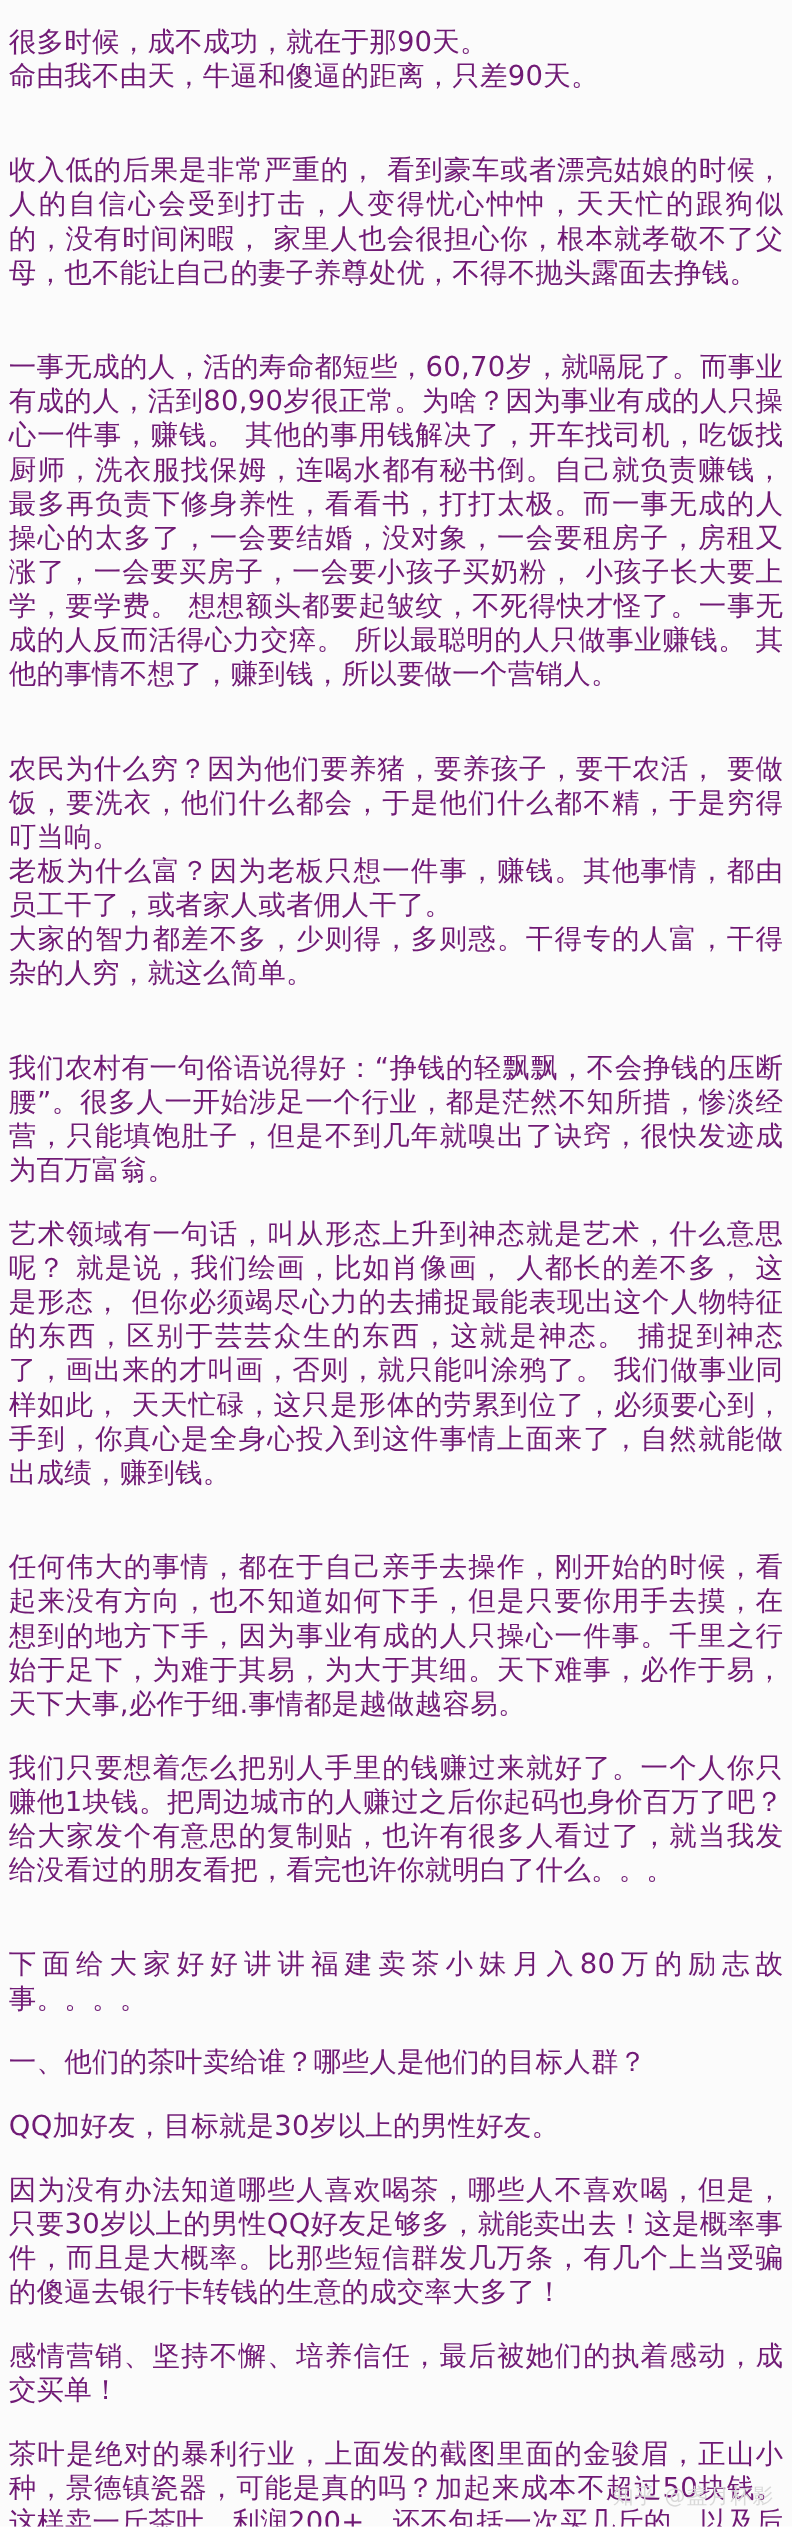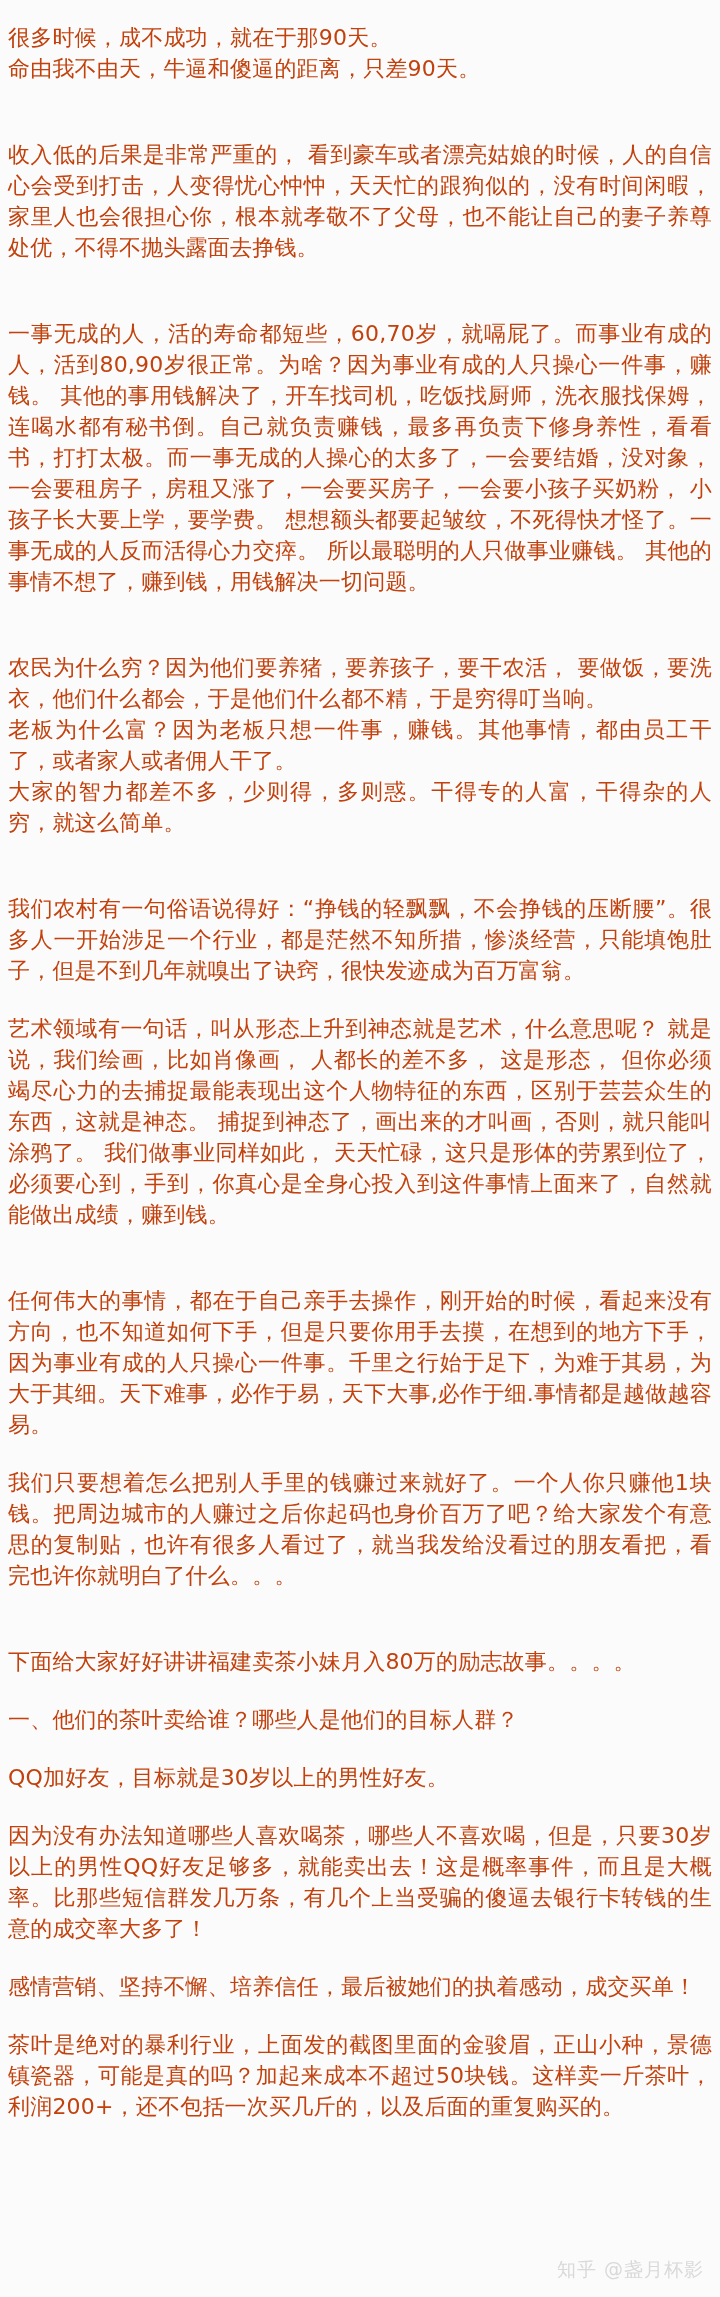--- a/index.html
+++ b/index.html
@@ -13,23 +13,23 @@
     height: 2297px;
     background: #fbfbfb;
     overflow: hidden;
     font-family: "DejaVu Sans", "Liberation Sans", sans-serif;
   }
   .content {
     padding: 22px 8px 0 8px;
   }
   .para {
     margin: 0 0 27px 0;
-    font-size: 22px;
+    font-size: 25px;
     line-height: 31px;
-    color: #c2410c;
+    color: #701a75;
     white-space: pre-line;
     text-align: justify;
     text-justify: inter-ideograph;
     letter-spacing: 0.2px;
   }
   .para.lg {
     margin-bottom: 55px;
   }
   .para.last {
     margin-bottom: 0;
@@ -46,21 +46,21 @@
   }
 </style>
 </head>
 <body>
 
 <div class="page">
   <div class="content">
     <p class="para lg">很多时候，成不成功，就在于那90天。
 命由我不由天，牛逼和傻逼的距离，只差90天。</p>
     <p class="para lg">收入低的后果是非常严重的， 看到豪车或者漂亮姑娘的时候，人的自信心会受到打击，人变得忧心忡忡，天天忙的跟狗似的，没有时间闲暇， 家里人也会很担心你，根本就孝敬不了父母，也不能让自己的妻子养尊处优，不得不抛头露面去挣钱。</p>
-    <p class="para lg">一事无成的人，活的寿命都短些，60,70岁，就嗝屁了。而事业有成的人，活到80,90岁很正常。为啥？因为事业有成的人只操心一件事，赚钱。 其他的事用钱解决了，开车找司机，吃饭找厨师，洗衣服找保姆，连喝水都有秘书倒。自己就负责赚钱，最多再负责下修身养性，看看书，打打太极。而一事无成的人操心的太多了，一会要结婚，没对象，一会要租房子，房租又涨了，一会要买房子，一会要小孩子买奶粉， 小孩子长大要上学，要学费。 想想额头都要起皱纹，不死得快才怪了。一事无成的人反而活得心力交瘁。 所以最聪明的人只做事业赚钱。 其他的事情不想了，赚到钱，用钱解决一切问题。</p>
+    <p class="para lg">一事无成的人，活的寿命都短些，60,70岁，就嗝屁了。而事业有成的人，活到80,90岁很正常。为啥？因为事业有成的人只操心一件事，赚钱。 其他的事用钱解决了，开车找司机，吃饭找厨师，洗衣服找保姆，连喝水都有秘书倒。自己就负责赚钱，最多再负责下修身养性，看看书，打打太极。而一事无成的人操心的太多了，一会要结婚，没对象，一会要租房子，房租又涨了，一会要买房子，一会要小孩子买奶粉， 小孩子长大要上学，要学费。 想想额头都要起皱纹，不死得快才怪了。一事无成的人反而活得心力交瘁。 所以最聪明的人只做事业赚钱。 其他的事情不想了，赚到钱，所以要做一个营销人。</p>
     <p class="para lg">农民为什么穷？因为他们要养猪，要养孩子，要干农活， 要做饭，要洗衣，他们什么都会，于是他们什么都不精，于是穷得叮当响。
 老板为什么富？因为老板只想一件事，赚钱。其他事情，都由员工干了，或者家人或者佣人干了。
 大家的智力都差不多，少则得，多则惑。干得专的人富，干得杂的人穷，就这么简单。</p>
     <p class="para">我们农村有一句俗语说得好：“挣钱的轻飘飘，不会挣钱的压断腰”。很多人一开始涉足一个行业，都是茫然不知所措，惨淡经营，只能填饱肚子，但是不到几年就嗅出了诀窍，很快发迹成为百万富翁。</p>
     <p class="para lg">艺术领域有一句话，叫从形态上升到神态就是艺术，什么意思呢？ 就是说，我们绘画，比如肖像画， 人都长的差不多， 这是形态， 但你必须竭尽心力的去捕捉最能表现出这个人物特征的东西，区别于芸芸众生的东西，这就是神态。 捕捉到神态了，画出来的才叫画，否则，就只能叫涂鸦了。 我们做事业同样如此， 天天忙碌，这只是形体的劳累到位了，必须要心到，手到，你真心是全身心投入到这件事情上面来了，自然就能做出成绩，赚到钱。</p>
     <p class="para">任何伟大的事情，都在于自己亲手去操作，刚开始的时候，看起来没有方向，也不知道如何下手，但是只要你用手去摸，在想到的地方下手，因为事业有成的人只操心一件事。千里之行始于足下，为难于其易，为大于其细。天下难事，必作于易，天下大事,必作于细.事情都是越做越容易。</p>
     <p class="para lg">我们只要想着怎么把别人手里的钱赚过来就好了。一个人你只赚他1块钱。把周边城市的人赚过之后你起码也身价百万了吧？给大家发个有意思的复制贴，也许有很多人看过了，就当我发给没看过的朋友看把，看完也许你就明白了什么。。。</p>
     <p class="para">下面给大家好好讲讲福建卖茶小妹月入80万的励志故事。。。。</p>
     <p class="para">一、他们的茶叶卖给谁？哪些人是他们的目标人群？</p>
     <p class="para">QQ加好友，目标就是30岁以上的男性好友。</p>

